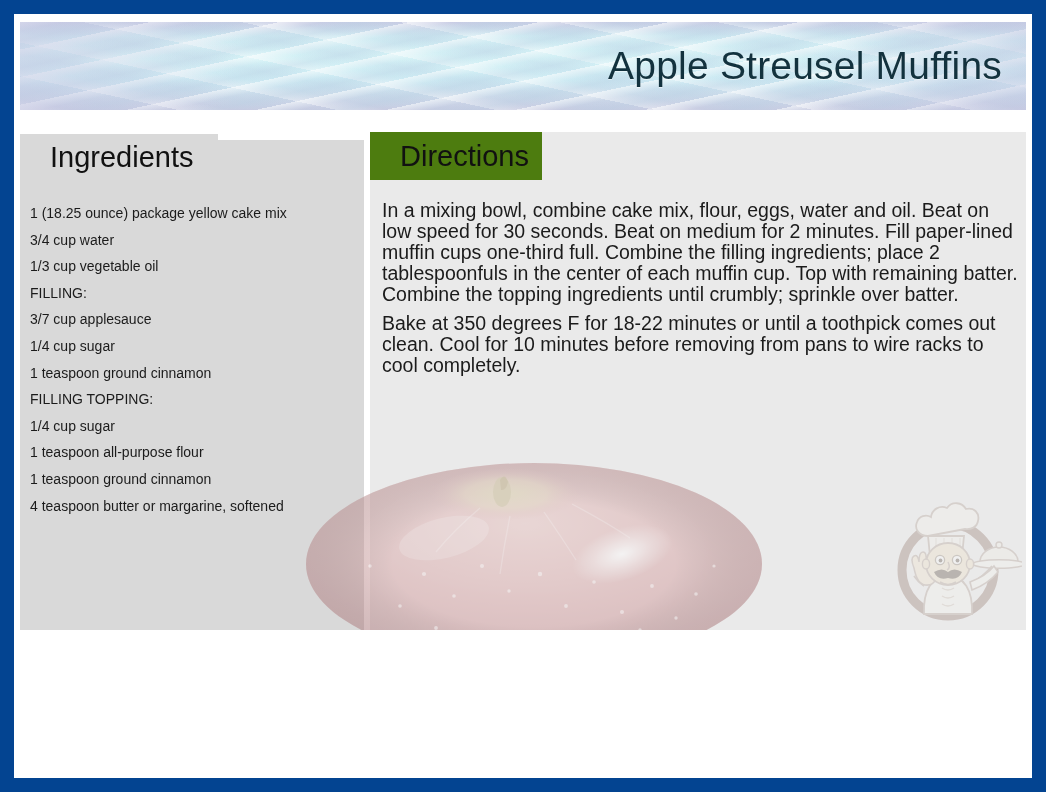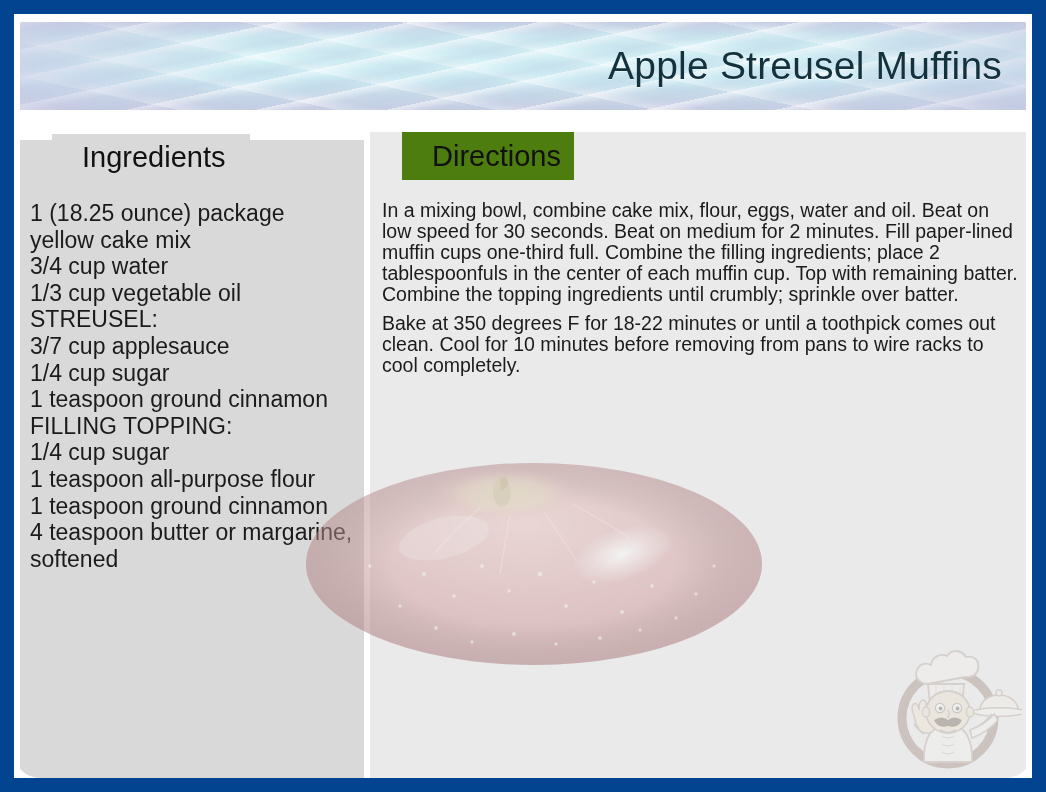--- a/index.html
+++ b/index.html
@@ -26,24 +26,23 @@
     width: 1046px; height: 792px;
     border: 14px solid #034491;
     background: #ffffff;
   }
 
   
   #canvas {
     position: absolute;
     left: 14px; top: 14px;
     width: 1018px;
-    height: 764px;
+    height: 616px;
     background: #ffffff;
     overflow: hidden;
-    border-radius: 26px;
   }
 
   
   #title-banner {
     position: absolute;
     left: 6px;
     top: 8px;
     width: 1006px;
     height: 88px;
     background:
@@ -100,21 +99,20 @@
     background: #eaeaea;
   }
 
   
   .tab {
     position: absolute;
     z-index: 3;
     display: flex;
     align-items: center;
     padding-left: 30px;
-    margin-left: 32px;
   }
 
   #ingredients-tab {
     left: 6px;
     top: 120px;
     width: 198px;
     height: 46px;
     background: #d9d9d9;
   }
 
@@ -135,21 +133,21 @@
   
   #ingredients-list {
     position: absolute;
     left: 10px;
     top: 60px;
     width: 324px;
     z-index: 5;
   }
 
   .ingredient-line {
-    font-size: 23px;
+    font-size: 14px;
     line-height: 26.6px;
     color: #1b1b1b;
   }
 
   #directions-body {
     position: absolute;
     left: 12px;
     top: 68px;
     width: 638px;
     z-index: 5;
@@ -188,21 +186,21 @@
 
     <div id="title-banner">
       <div id="title-text">Apple Streusel Muffins</div>
     </div>
 
     <div id="ingredients-panel" class="panel">
       <div id="ingredients-list">
         <div class="ingredient-line">1 (18.25 ounce) package yellow cake mix</div>
         <div class="ingredient-line">3/4 cup water</div>
         <div class="ingredient-line">1/3 cup vegetable oil</div>
-        <div class="ingredient-line">STREUSEL:</div>
+        <div class="ingredient-line">FILLING:</div>
         <div class="ingredient-line">3/7 cup applesauce</div>
         <div class="ingredient-line">1/4 cup sugar</div>
         <div class="ingredient-line">1 teaspoon ground cinnamon</div>
         <div class="ingredient-line">FILLING TOPPING:</div>
         <div class="ingredient-line">1/4 cup sugar</div>
         <div class="ingredient-line">1 teaspoon all-purpose flour</div>
         <div class="ingredient-line">1 teaspoon ground cinnamon</div>
         <div class="ingredient-line">4 teaspoon butter or margarine, softened</div>
       </div>
     </div>

